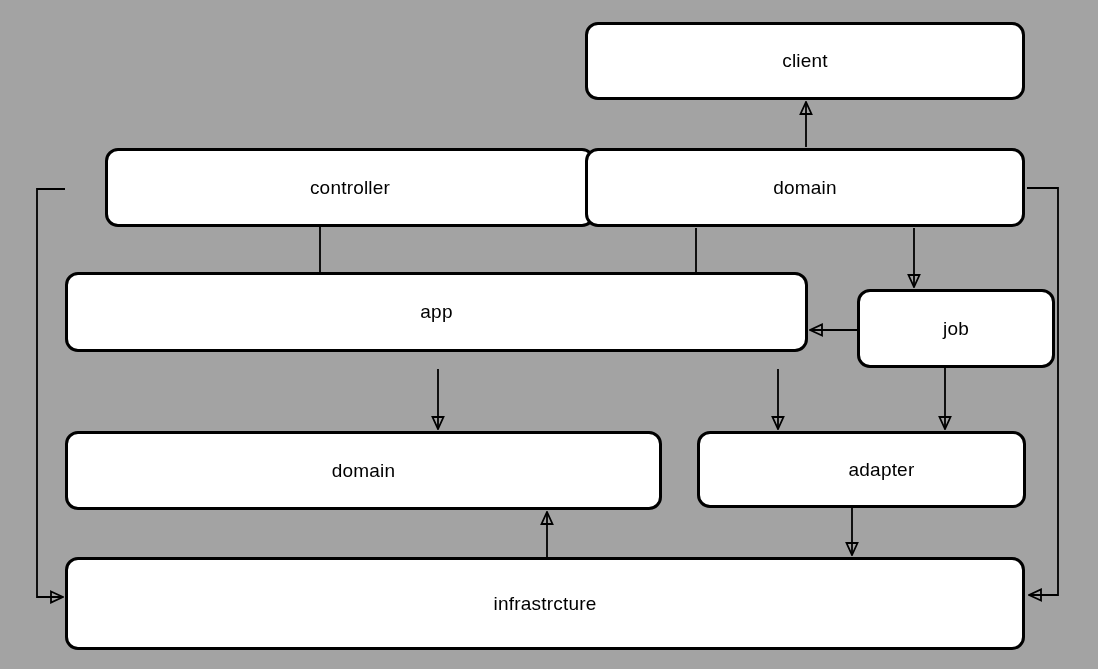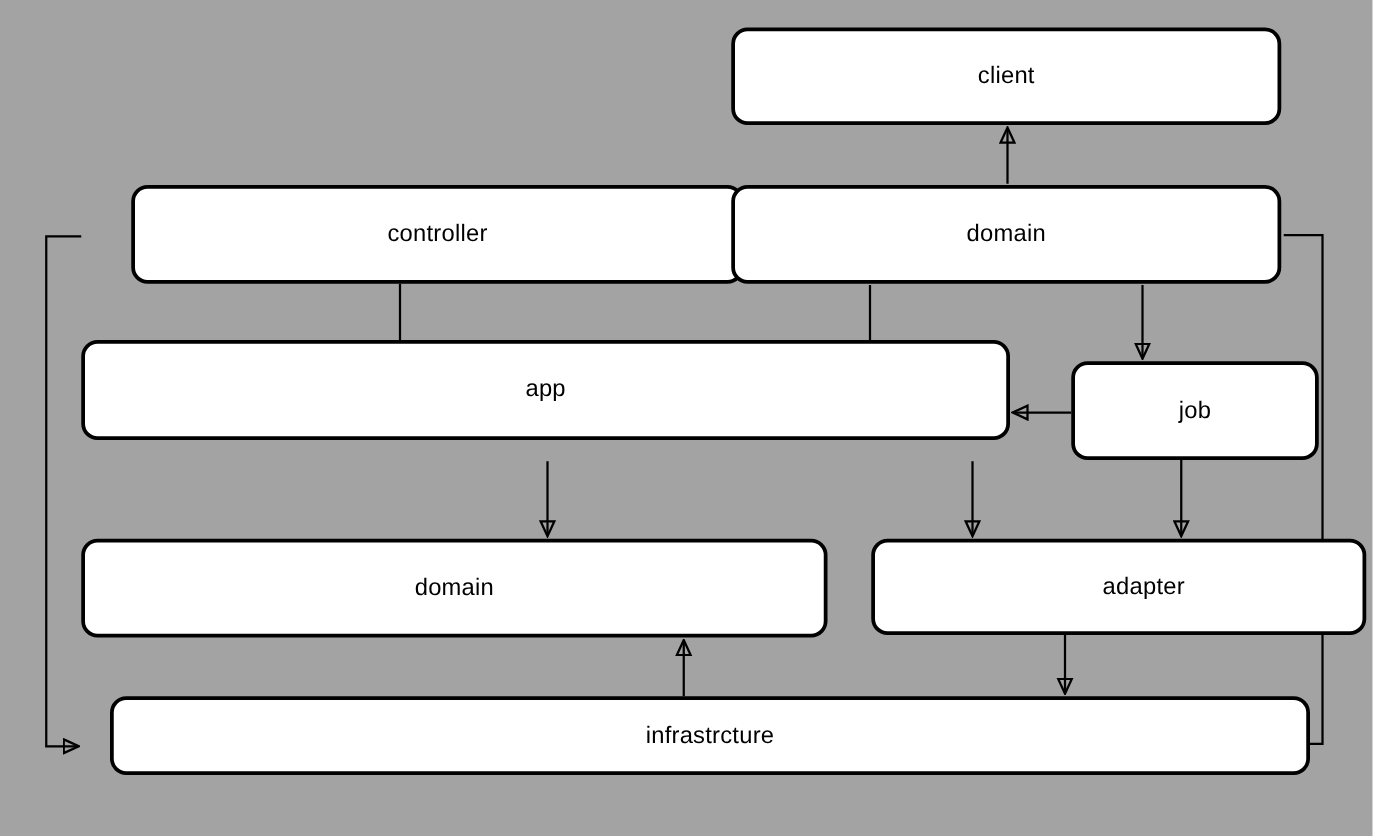--- a/index.html
+++ b/index.html
@@ -87,21 +87,21 @@
   </div>
 
   <div class="node" style="left:857px; top:289px; width:198px; height:79px;">
     <span class="node-label">job</span>
   </div>
 
   <div class="node" style="left:65px; top:431px; width:597px; height:79px;">
     <span class="node-label">domain</span>
   </div>
 
-  <div class="node" style="left:697px; top:431px; width:396px; height:77px;padding-left:40px;">
+  <div class="node" style="left:697px; top:431px; width:329px; height:77px;padding-left:40px;">
     <span class="node-label">adapter</span>
   </div>
 
-  <div class="node" style="left:65px; top:557px; width:960px; height:63px;margin-left:23px;">
+  <div class="node" style="left:65px; top:557px; width:960px; height:93px;">
     <span class="node-label">infrastrcture</span>
   </div>
 
 </div>
 
 </body></html>

